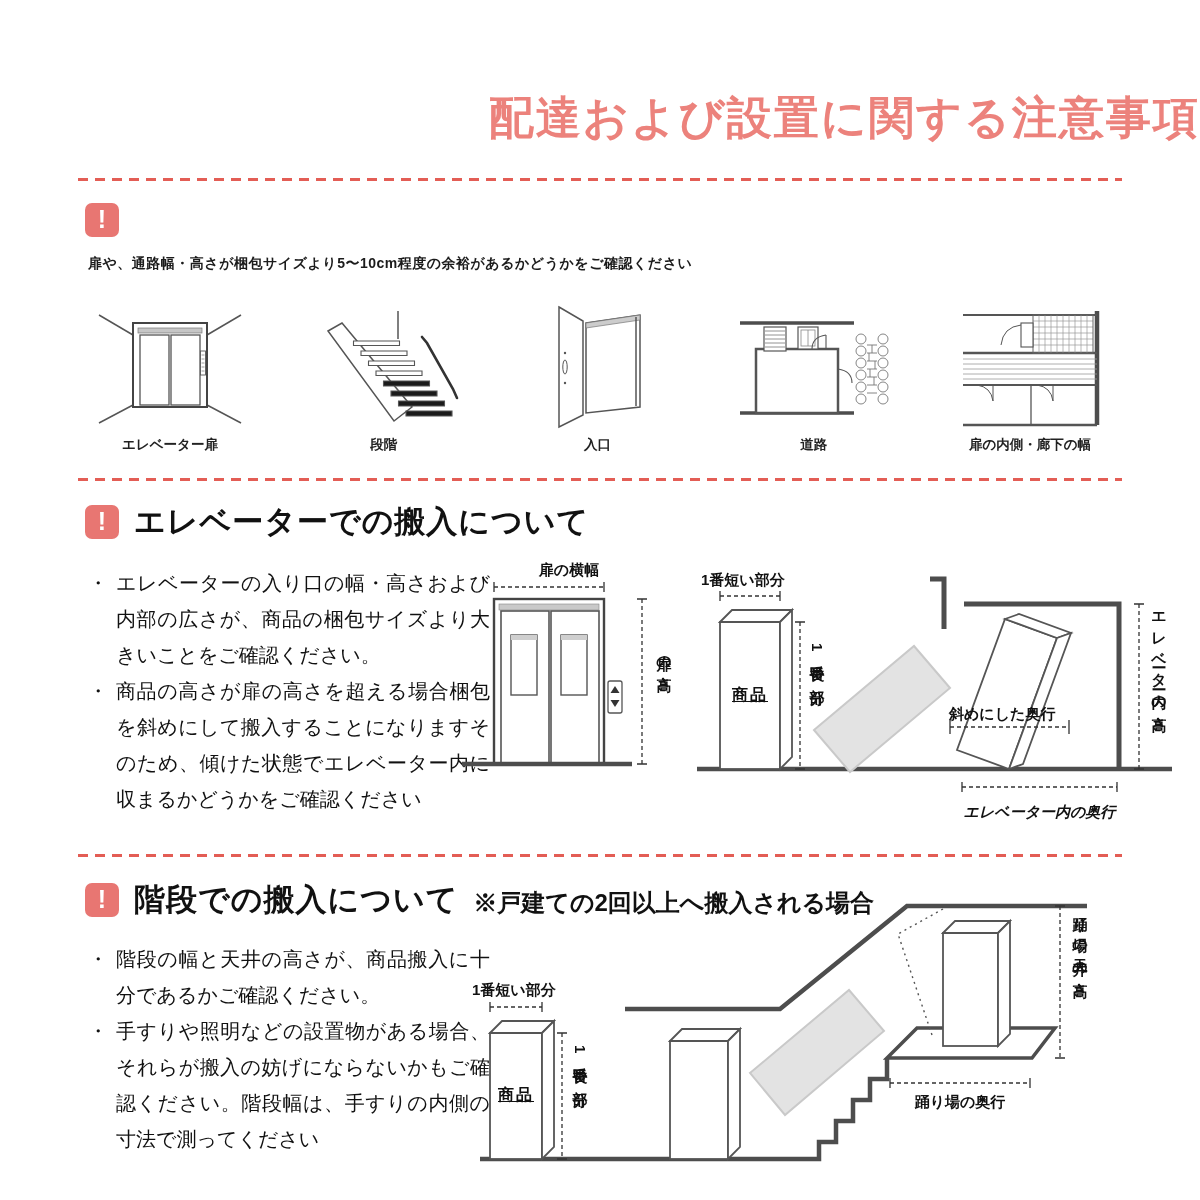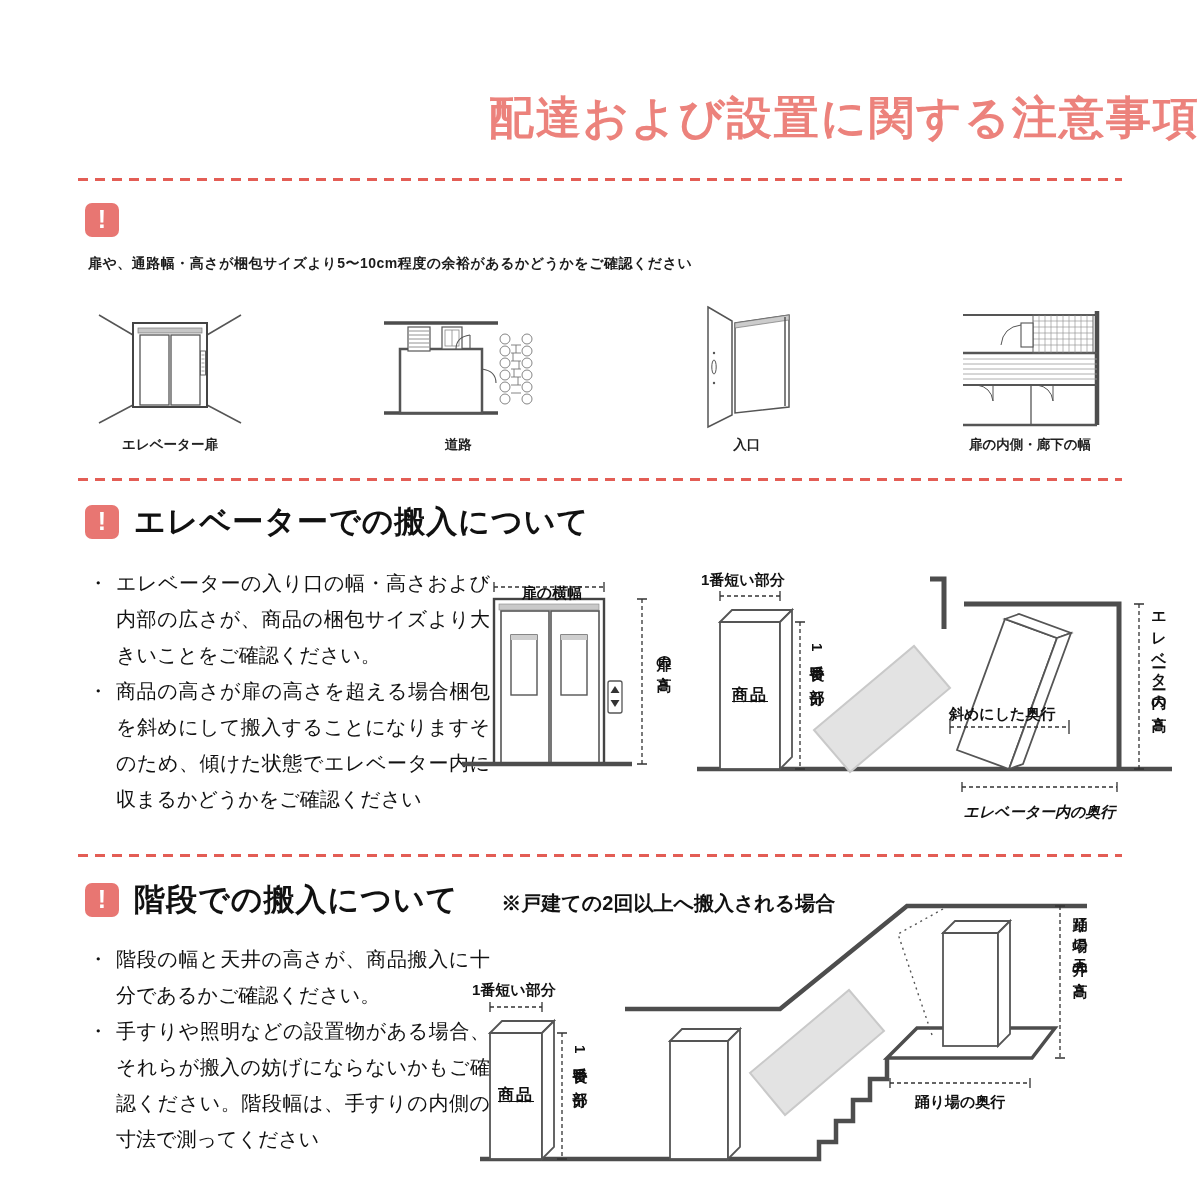--- a/index.html
+++ b/index.html
@@ -12,21 +12,21 @@
 
   .divider { height:3px; margin:30px 78px 0 78px;
              background:repeating-linear-gradient(90deg,#e35d55 0 10px, transparent 10px 17px); }
 
   .sec { margin:22px 0 0 0; }
   .sec-head { display:flex; align-items:center; gap:15px; margin-left:85px; }
   .bang { width:34px; height:34px; border-radius:7px; background:#e87672; color:#fff;
           display:flex; align-items:center; justify-content:center;
           font-size:25px; font-weight:900; flex:none; padding-bottom:2px; }
   .sec-h2 { font-size:31px; font-weight:bold; letter-spacing:1px; color:#111; }
-  .sec-note { font-size:20px; font-weight:bold; margin-left:28px; padding-top:6px; color:#111; }
+  .sec-note { font-size:24px; font-weight:bold; padding-top:6px; color:#111; }
 
   .sub { margin:18px 0 0 88px; font-size:14px; font-weight:600; color:#1b1b1b; letter-spacing:0.5px; }
 
   .fig-row { display:flex; justify-content:space-between; align-items:flex-end; margin:30px 95px 0 95px; }
   .fig1 { text-align:center; }
   .fig1 .cap { font-size:13.5px; font-weight:bold; margin-top:7px; color:#222; }
 
   .sec-body { display:flex; align-items:flex-start; margin-top:16px; }
   .bullets { width:402px; margin-left:88px; padding-top:6px; list-style:none;
              font-size:20px; line-height:1.8; color:#111; }
@@ -73,20 +73,51 @@
           <rect x="38" y="16" width="74" height="84" fill="#fff" stroke="#444" stroke-width="2"></rect>
           <rect x="43" y="21" width="64" height="5" fill="#c6c6c6" stroke="#777" stroke-width="0.7"></rect>
           <rect x="45" y="28" width="29" height="70" fill="#fff" stroke="#555" stroke-width="1.3"></rect>
           <rect x="76" y="28" width="29" height="70" fill="#fff" stroke="#555" stroke-width="1.3"></rect>
           <rect x="105.5" y="44" width="5" height="24" fill="#fff" stroke="#555" stroke-width="0.9"></rect>
           <path d="M106.5 48 H109.5 M106.5 52 H109.5 M106.5 56 H109.5 M106.5 60 H109.5 M106.5 64 H109.5" stroke="#777" stroke-width="0.7"></path>
         </svg>
         <div class="cap">エレベーター扉</div>
       </div>
 
+      <div class="fig1">
+        <svg width="155" height="122" viewBox="0 0 155 122">
+          <line class="ln" x1="92" y1="4" x2="92" y2="32"></line>
+          <polygon points="22,24 36,16 106,100 88,114" fill="#fff" stroke="#555" stroke-width="1.5"></polygon>
+          <g stroke="#555" stroke-width="1.1">
+            <polygon points="47.5,34 93.5,34 93.5,38.5 47.5,38.5" fill="#fff"></polygon>
+            <polygon points="55,44 101,44 101,48.5 55,48.5" fill="#fff"></polygon>
+            <polygon points="62.5,54 108.5,54 108.5,58.5 62.5,58.5" fill="#fff"></polygon>
+            <polygon points="70,64 116,64 116,68.5 70,68.5" fill="#fff"></polygon>
+            <polygon points="77.5,74 123.5,74 123.5,79 77.5,79" fill="#1b1b1b"></polygon>
+            <polygon points="85,84 131,84 131,89 85,89" fill="#1b1b1b"></polygon>
+            <polygon points="92.5,94 138.5,94 138.5,99 92.5,99" fill="#1b1b1b"></polygon>
+            <polygon points="100,104 146,104 146,109 100,109" fill="#1b1b1b"></polygon>
+          </g>
+          <path d="M116 30 L121 36 L147 82 L151 91" fill="none" stroke="#333" stroke-width="2.6" stroke-linecap="round"></path>
+        </svg>
+        <div class="cap">段階</div>
+      </div>
+
+      <div class="fig1">
+        <svg width="150" height="126" viewBox="0 0 150 126">
+          <polygon points="36,4 60,18 60,112 36,124" fill="#fff" stroke="#555" stroke-width="1.5"></polygon>
+          <ellipse cx="42" cy="64" rx="2.2" ry="7" fill="none" stroke="#555" stroke-width="1"></ellipse>
+          <circle cx="42" cy="50" r="1.2" fill="#555"></circle>
+            <circle cx="42" cy="80" r="1.2" fill="#555"></circle>
+          <polygon points="63,20 117,12 117,104 63,110" fill="#fff" stroke="#555" stroke-width="1.5"></polygon>
+          <polygon points="63,20 117,12 117,17 63,25" fill="#cccccc" stroke="#777" stroke-width="0.7"></polygon>
+          <line class="ln" x1="113" y1="14" x2="113" y2="103"></line>
+        </svg>
+        <div class="cap">入口</div>
+      </div>
 
       <div class="fig1">
         <svg width="160" height="122" viewBox="0 0 160 122">
           <path d="M6 16 H120" stroke="#4d4d4d" stroke-width="3.5" fill="none"></path>
           <path d="M6 106 H120" stroke="#4d4d4d" stroke-width="3.5" fill="none"></path>
           <rect x="22" y="42" width="82" height="64" fill="#fff" stroke="#555" stroke-width="2.5"></rect>
           <rect x="30" y="20" width="22" height="24" fill="#fff" stroke="#555" stroke-width="1.2"></rect>
           <path d="M31 24 H51 M31 28 H51 M31 32 H51 M31 36 H51 M31 40 H51" stroke="#777" stroke-width="0.8"></path>
           <rect x="64" y="20" width="20" height="22" fill="#fff" stroke="#555" stroke-width="1.2"></rect>
           <rect x="67" y="23" width="14" height="16" fill="#fff" stroke="#888" stroke-width="0.8"></rect>
@@ -108,33 +139,20 @@
               <circle cx="149" cy="80" r="5"></circle>
               <circle cx="149" cy="92" r="5"></circle>
             <path d="M133 38 H143 M133 46 H143 M133 54 H143 M133 62 H143 M133 70 H143 M133 78 H143 M133 86 H143"></path>
             <path d="M138 38 V46 M135 46 V54 M141 54 V62 M136 62 V70 M140 70 V78"></path>
           </g>
         </svg>
         <div class="cap">道路</div>
       </div>
 
       <div class="fig1">
-        <svg width="150" height="126" viewBox="0 0 150 126">
-          <polygon points="36,4 60,18 60,112 36,124" fill="#fff" stroke="#555" stroke-width="1.5"></polygon>
-          <ellipse cx="42" cy="64" rx="2.2" ry="7" fill="none" stroke="#555" stroke-width="1"></ellipse>
-          <circle cx="42" cy="50" r="1.2" fill="#555"></circle>
-            <circle cx="42" cy="80" r="1.2" fill="#555"></circle>
-          <polygon points="63,20 117,12 117,104 63,110" fill="#fff" stroke="#555" stroke-width="1.5"></polygon>
-          <polygon points="63,20 117,12 117,17 63,25" fill="#cccccc" stroke="#777" stroke-width="0.7"></polygon>
-          <line class="ln" x1="113" y1="14" x2="113" y2="103"></line>
-        </svg>
-        <div class="cap">入口</div>
-      </div>
-
-      <div class="fig1">
         <svg width="150" height="122" viewBox="0 0 150 122">
           <path d="M142 4 V118" stroke="#4d4d4d" stroke-width="4.5" fill="none"></path>
           <path d="M8 8 H142" stroke="#555" stroke-width="2" fill="none"></path>
           <path d="M8 46 H142" stroke="#555" stroke-width="2.5" fill="none"></path>
           <g stroke="#999" stroke-width="0.7" fill="none">
             <path d="M84 8 V46 M90 8 V46 M96 8 V46 M102 8 V46 M108 8 V46 M114 8 V46 M120 8 V46 M126 8 V46 M132 8 V46"></path>
             <path d="M78 14 H138 M78 20 H138 M78 26 H138 M78 32 H138 M78 38 H138"></path>
           </g>
           <rect x="78" y="8" width="60" height="38" fill="none" stroke="#666" stroke-width="1"></rect>
           <rect x="66" y="16" width="12" height="24" fill="#fff" stroke="#555" stroke-width="1.1"></rect>
@@ -185,21 +203,21 @@
           <rect x="49" y="76" width="26" height="60" fill="#fff" stroke="#555" stroke-width="1.4"></rect>
           <rect x="99" y="76" width="26" height="60" fill="#fff" stroke="#555" stroke-width="1.4"></rect>
           <path d="M49 76 h26 v5 h-26 z M99 76 h26 v5 h-26 z" fill="#cfcfcf" stroke="none"></path>
           <rect x="146" y="122" width="14" height="32" rx="2" fill="#fff" stroke="#555" stroke-width="1.3"></rect>
           <polygon points="153,127 148.5,134 157.5,134" fill="#333"></polygon>
           <polygon points="148.5,141 157.5,141 153,148" fill="#333"></polygon>
           <path class="th" d="M0 205 H170" stroke-width="5"></path>
           <path class="ms" d="M180 40 V205"></path>
             <path class="tk" d="M175 40 H185 M175 205 H185"></path>
         </svg>
-        <div class="lab c" style="left:45px;top:2px;width:90px;margin-top:23px;">扉の横幅</div>
+        <div class="lab c" style="left:62px;top:2px;width:90px;">扉の横幅</div>
         <div class="lab v" style="left:192px;top:84px;">扉の高さ</div>
       </div>
 
       <div class="fig" style="width:485px;height:265px;">
         <svg width="485" height="265" viewBox="0 0 485 265">
           <path class="th" d="M0 210 H475" stroke-width="5"></path>
           <polygon class="gr" points="117,171 217,87 253,129 153,213"></polygon>
           <path d="M233 20 H247 V70" fill="none" stroke="#4d4d4d" stroke-width="5"></path>
           <path d="M267 45 H422 V210" fill="none" stroke="#4d4d4d" stroke-width="5"></path>
           <rect class="wh" x="23" y="63" width="60" height="147"></rect>

